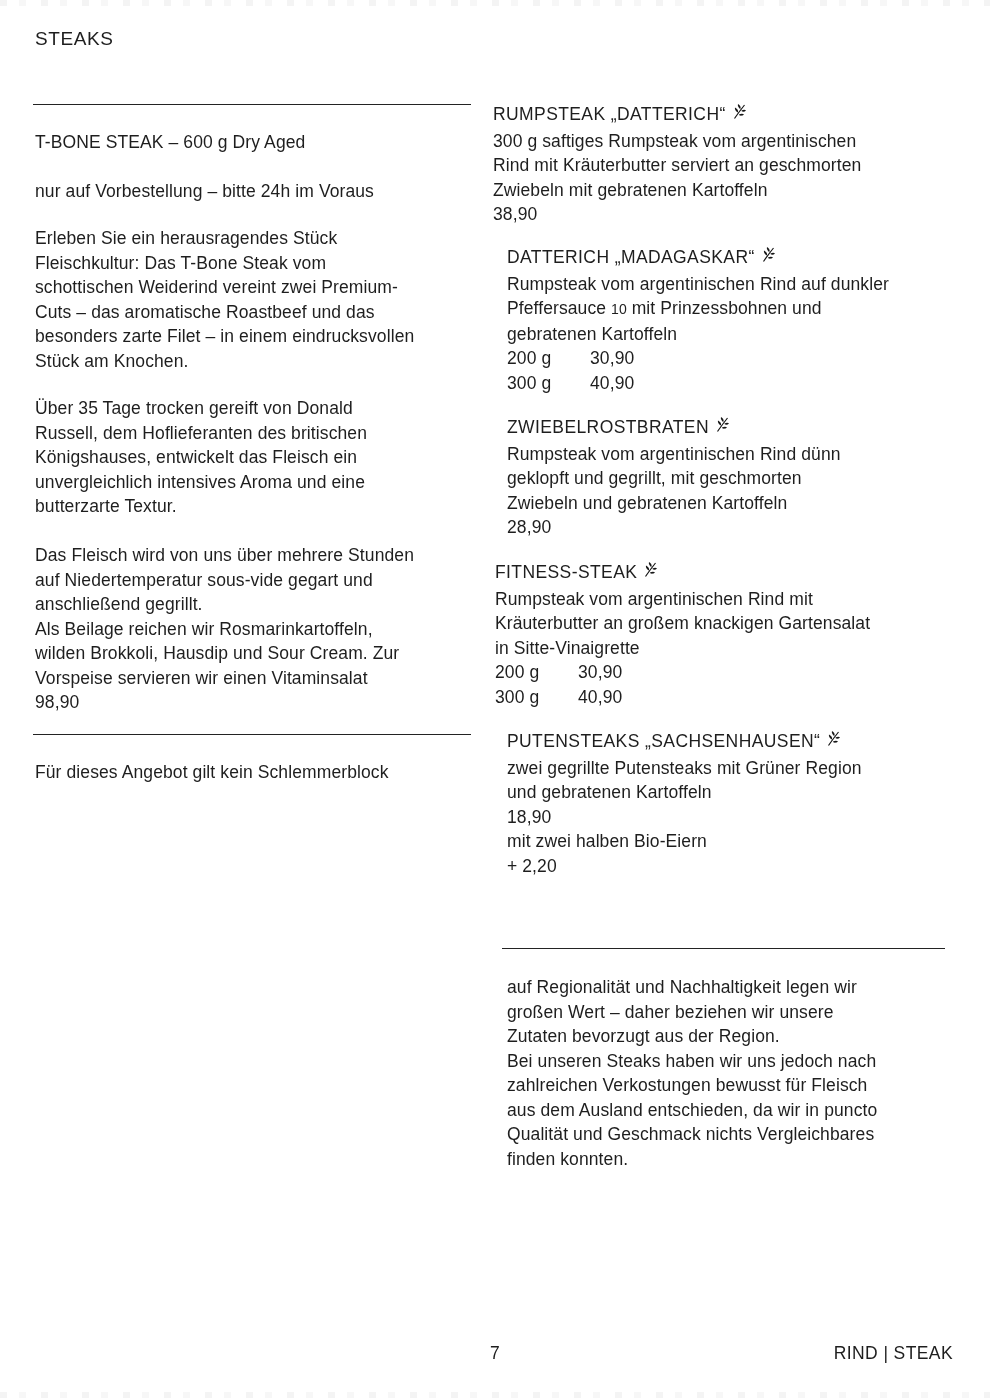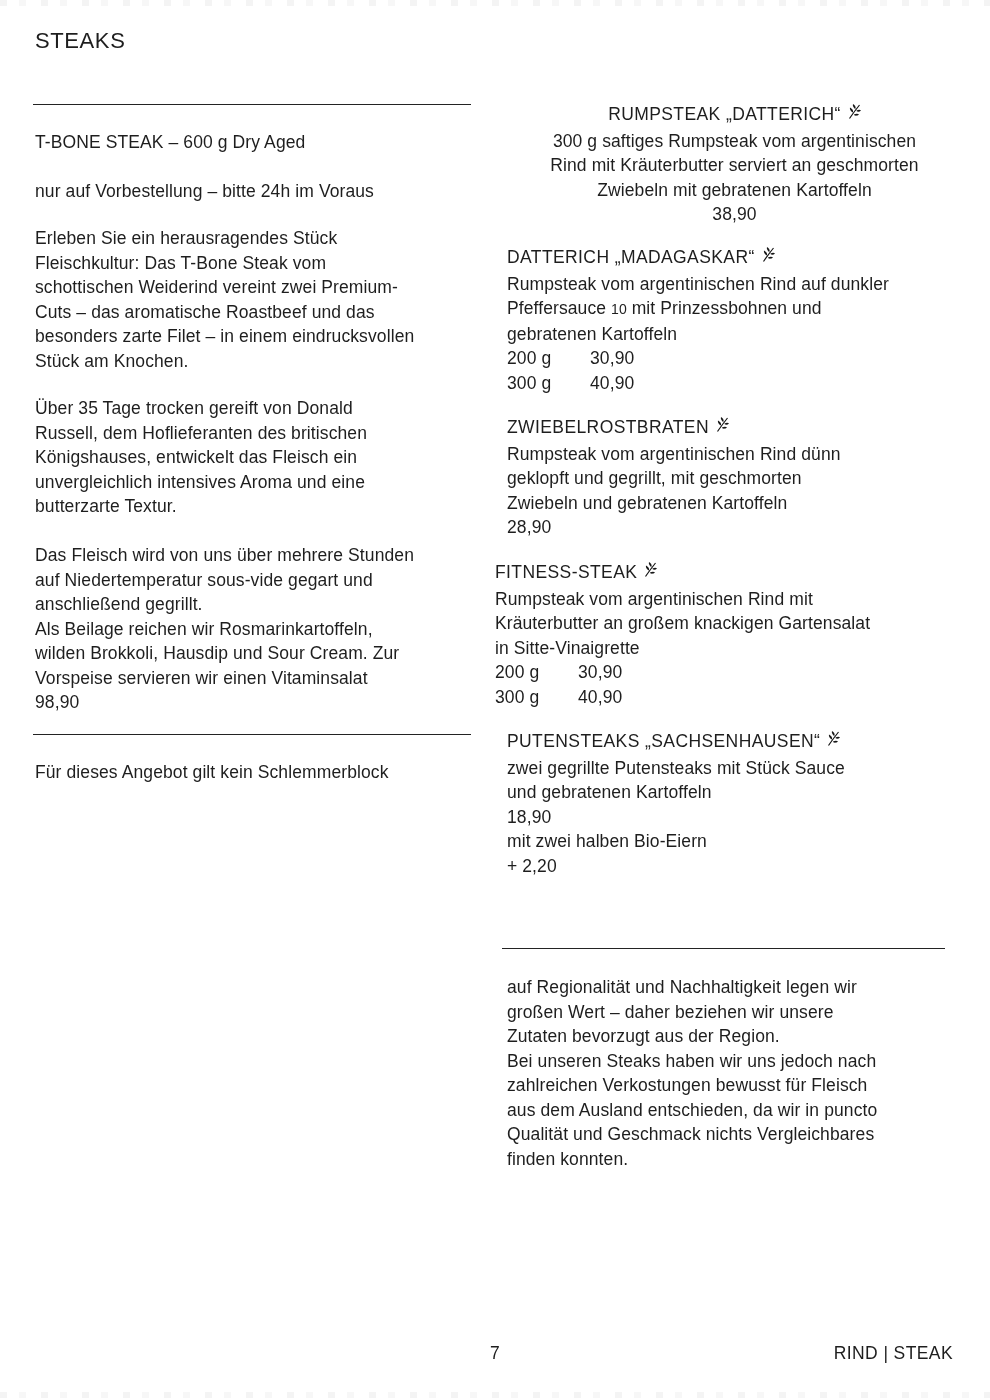--- a/index.html
+++ b/index.html
@@ -12,21 +12,21 @@
     overflow: hidden;
   }
   .abs { position: absolute; }
   .body-text {
     font-size: 17.5px;
     line-height: 24.5px;
     letter-spacing: 0.1px;
   }
   .lines { white-space: pre-line; }
   .page-title {
-    font-size: 22px;
+    font-size: 19px;
     letter-spacing: 0.6px;
   }
   .item-name {
     font-size: 17.5px;
     letter-spacing: 0.4px;
     margin-bottom: 2px;
     white-space: nowrap;
   }
   .rule {
     border-top: 1.6px solid #232323;
@@ -78,21 +78,21 @@
 Als Beilage reichen wir Rosmarinkartoffeln,
 wilden Brokkoli, Hausdip und Sour Cream. Zur
 Vorspeise servieren wir einen Vitaminsalat</p>
   <div class="body-text">98,90</div>
 </div>
 
 <div class="abs rule" style="left:33px; top:734px; width:438px;"></div>
 
 <div class="abs body-text" style="left:35px; top:760px;">Für dieses Angebot gilt kein Schlemmerblock</div>
 
-<div class="abs" style="left:507px; top:102px; width:455px;text-align:center;">
+<div class="abs" style="left:493px; top:102px; width:455px;">
   <div class="body-text item-name"><span>RUMPSTEAK „DATTERICH“</span><svg class="sprig" width="13" height="15" viewBox="0 0 26 30">
         <g fill="#161616">
           <path d="M3 29 C9 20 15 12 23 2" stroke="#161616" stroke-width="2.4" fill="none"></path>
           <path d="M14 10 C10 6 9 3 10 0 C14 2 16 6 15 9 Z"></path>
           <path d="M9 17 C5 14 3 10 4 7 C8 9 11 13 10 16 Z"></path>
           <path d="M17 13 C21 11 24 11 26 13 C23 16 19 16 17 14 Z"></path>
           <path d="M12 21 C16 19 20 19 22 21 C19 24 14 24 12 22 Z"></path>
         </g>
       </svg></div>
   <p class="body-text lines">300 g saftiges Rumpsteak vom argentinischen
@@ -162,21 +162,21 @@
 <div class="abs" style="left:507px; top:729px; width:455px;">
   <div class="body-text item-name"><span>PUTENSTEAKS „SACHSENHAUSEN“</span><svg class="sprig" width="13" height="15" viewBox="0 0 26 30">
         <g fill="#161616">
           <path d="M3 29 C9 20 15 12 23 2" stroke="#161616" stroke-width="2.4" fill="none"></path>
           <path d="M14 10 C10 6 9 3 10 0 C14 2 16 6 15 9 Z"></path>
           <path d="M9 17 C5 14 3 10 4 7 C8 9 11 13 10 16 Z"></path>
           <path d="M17 13 C21 11 24 11 26 13 C23 16 19 16 17 14 Z"></path>
           <path d="M12 21 C16 19 20 19 22 21 C19 24 14 24 12 22 Z"></path>
         </g>
       </svg></div>
-  <p class="body-text lines">zwei gegrillte Putensteaks mit Stück Sauce
+  <p class="body-text lines">zwei gegrillte Putensteaks mit Grüner Region
 und gebratenen Kartoffeln</p>
   <div class="body-text">18,90</div>
   <div class="body-text">mit zwei halben Bio-Eiern</div>
   <div class="body-text">+ 2,20</div>
 </div>
 
 <div class="abs rule" style="left:502px; top:948px; width:443px;"></div>
 
 <p class="abs body-text lines" style="left:507px; top:975px; width:455px;">auf Regionalität und Nachhaltigkeit legen wir
 großen Wert – daher beziehen wir unsere

